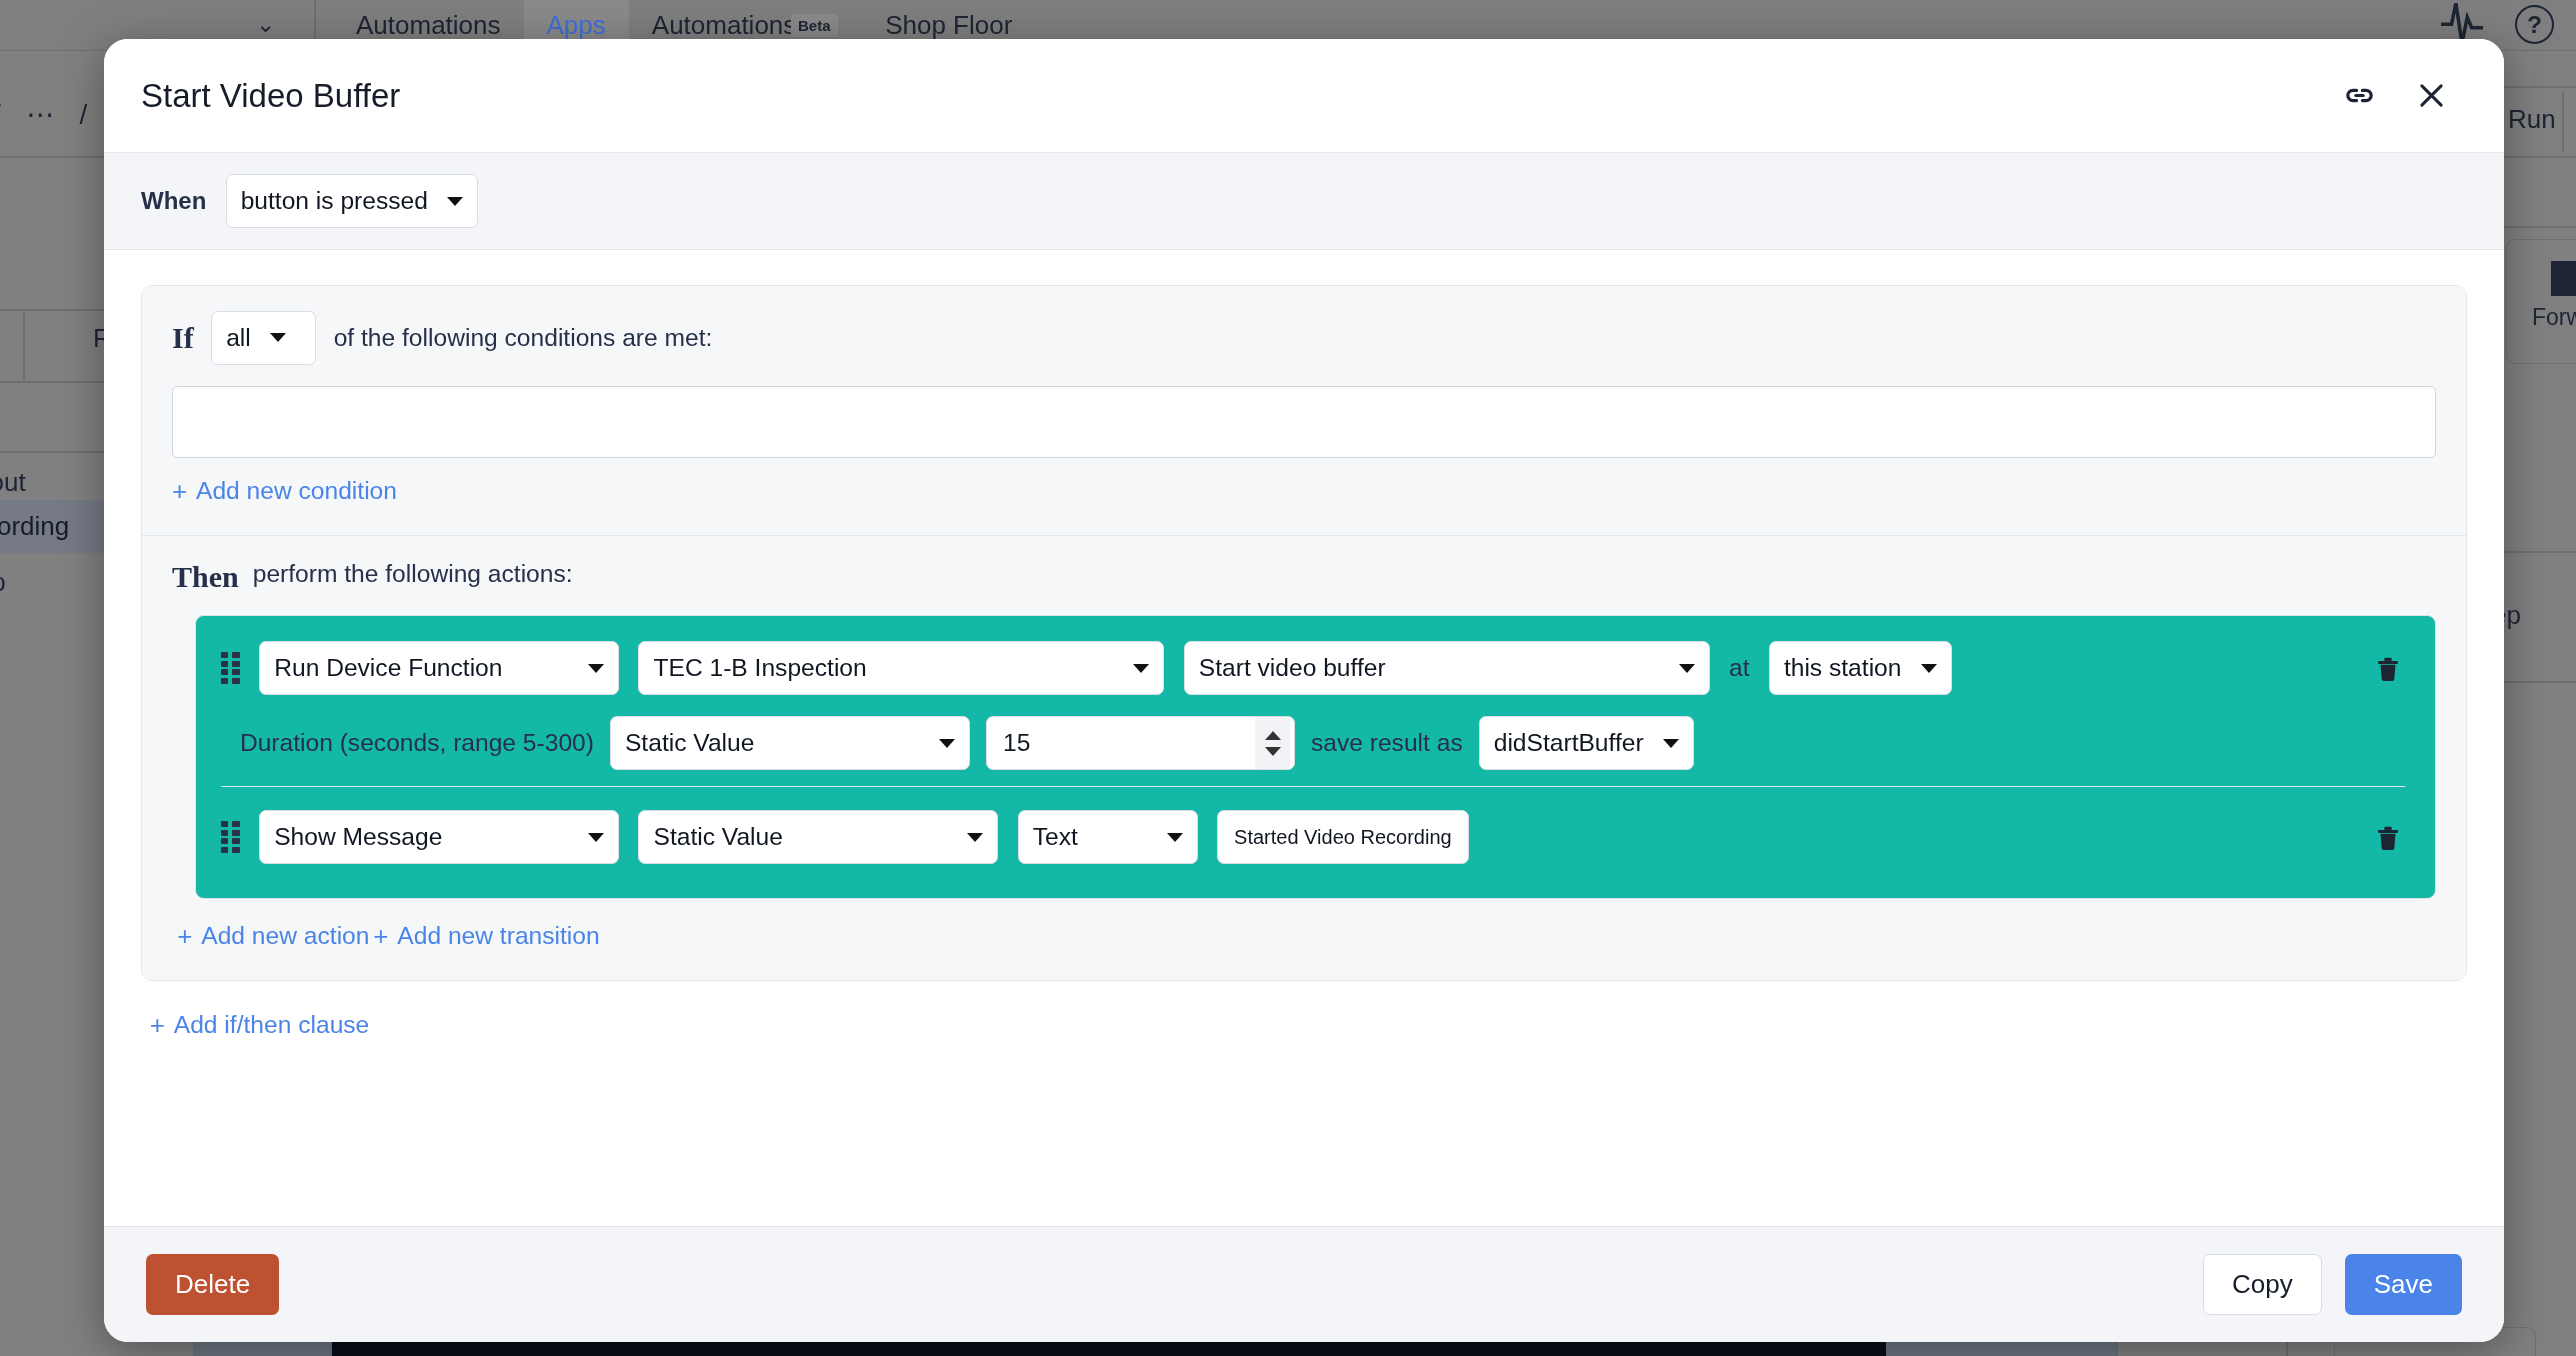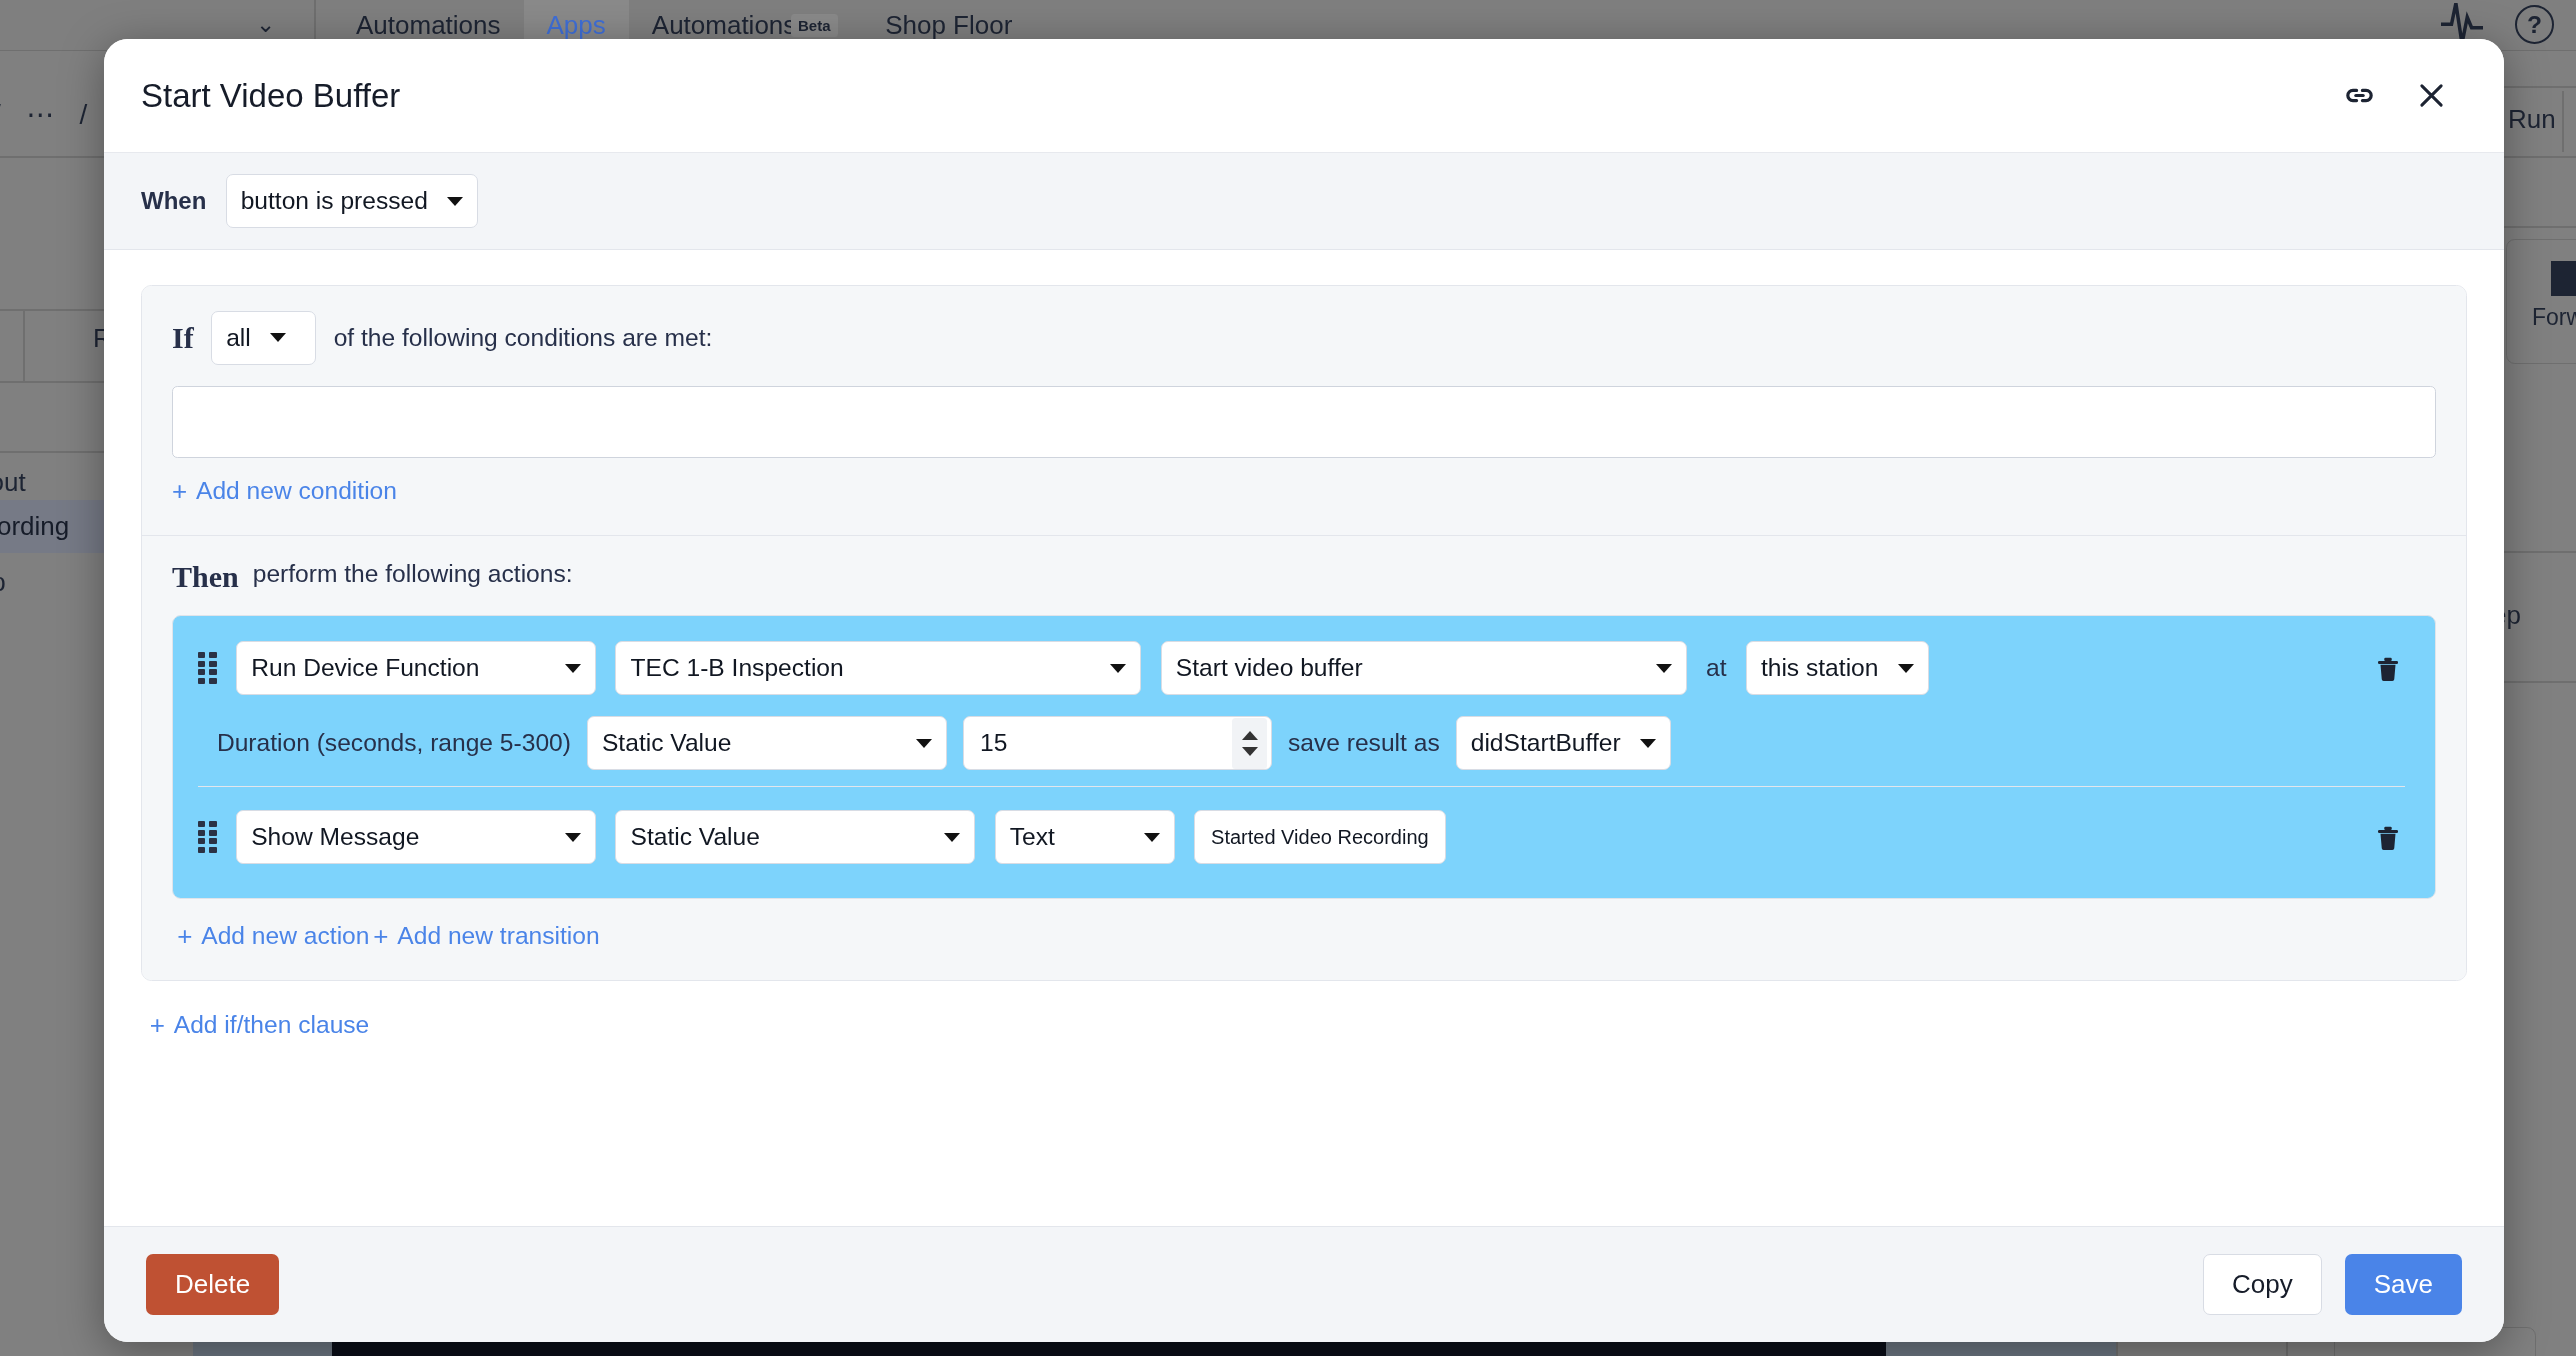--- a/index.html
+++ b/index.html
@@ -164,24 +164,25 @@
 
   .then-section {
     background: #f5f7f9;
     padding: 24.6px 30px 30px 30px;
   }
   .then-head { display: flex; align-items: flex-start; gap: 14px; }
   .then-desc { font-size: 24.6px; color: #27304a; }
 
   .actions-card {
     margin-top: 21px;
-    background: #7dd3fc;
+    background: #14b8a6;
     border: 1.8px solid #e0e4ea;
     border-radius: 8.8px;
     padding: 12.3px 30px 17.5px 24.6px;
+    margin-left: 23px;
   }
   .action-block { padding: 12.3px 0 16px 0; }
   .action-block + .action-block { border-top: 1.8px solid #e3e6ec; padding-top: 23px; }
 
   .action-row { display: flex; align-items: center; gap: 19.3px; }
   .drag-handle {
     width: 19.3px; height: 32px; cursor: grab; flex: 0 0 19.3px;
     display: grid; grid-template-columns: 1fr 1fr; grid-template-rows: repeat(4, 1fr);
     gap: 2.6px 3.5px;
   }

